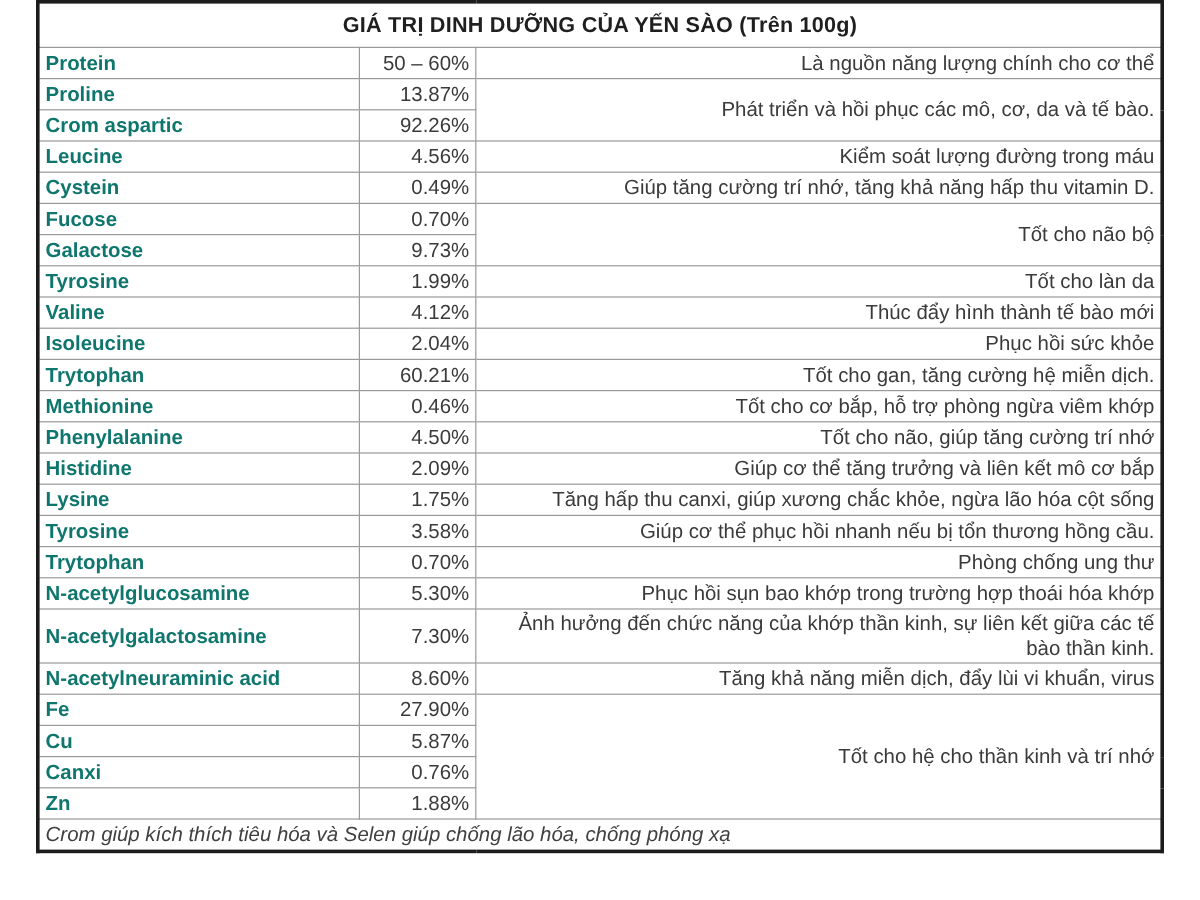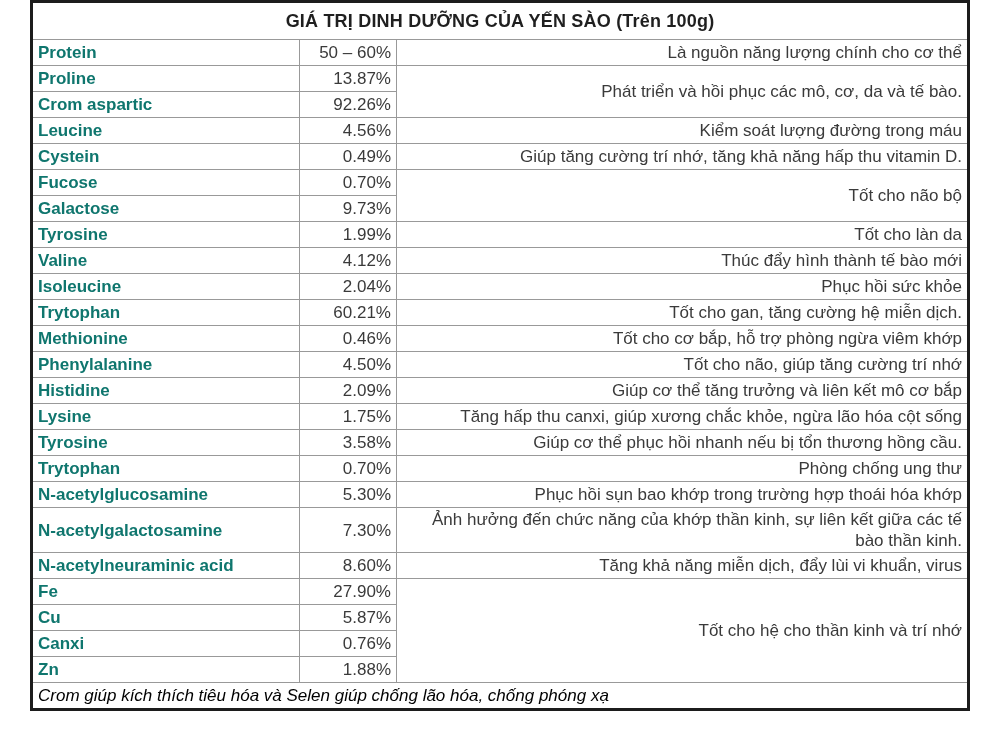--- a/index.html
+++ b/index.html
@@ -49,21 +49,21 @@
   }
   td.name-cell {
     font-weight: bold;
     color: #0f766e;
   }
   td.value-cell { text-align: right; }
   td.desc-cell  { text-align: right; }
   td.footer-cell {
     height: 23px;
     font-style: italic;
-    color: #000000;
+    color: #404040;
     margin-left: 40px;
   }
 </style>
 </head>
 <body>
 
 <div class="page">
   <table class="nutrition">
     <colgroup>
       <col class="c-name">

